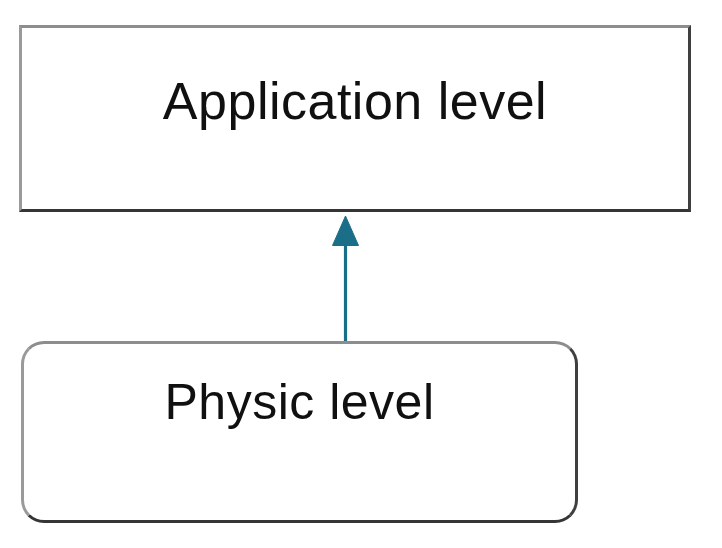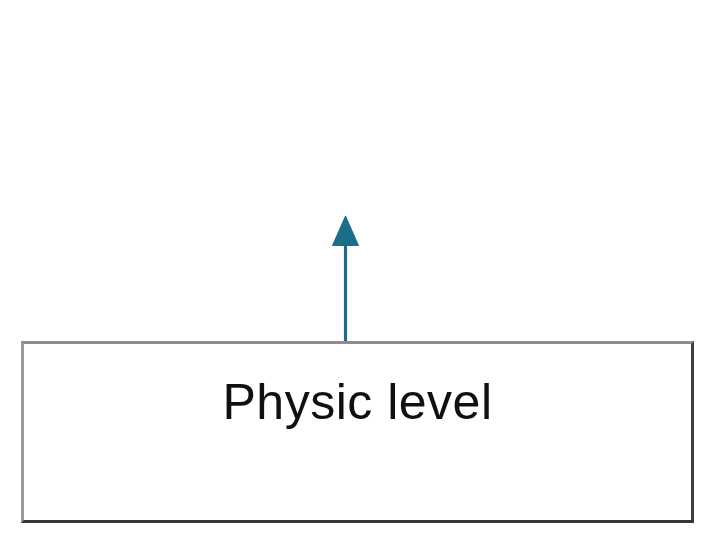--- a/index.html
+++ b/index.html
@@ -34,22 +34,23 @@
   #box-application {
     left: 19px;
     top: 25px;
     width: 672px;
     height: 187px;
   }
 
   #box-physic {
     left: 21px;
     top: 341px;
-    width: 673px;
+    width: 557px;
     height: 182px;
+    border-radius: 23px;
   }
 
   .level-label {
     position: absolute;
     left: 0;
     width: 100%;
     text-align: center;
     color: #101010;
     font-family: "Liberation Sans", sans-serif;
     font-weight: 400;
@@ -78,20 +79,23 @@
     width: 48px;
     height: 136px;
     pointer-events: none;
   }
 </style>
 </head>
 <body>
 
 <div id="canvas">
 
+  <div class="level-box" id="box-application">
+    <div class="level-label" id="label-application">Application level</div>
+  </div>
 
   <svg id="connector-arrow" viewBox="0 0 48 136" width="48" height="136" aria-hidden="true">
 
     <line x1="23.5" y1="134" x2="23.5" y2="34" stroke="#1b6e87" stroke-width="3.2"></line>
 
     <circle cx="23.5" cy="133.5" r="2.6" fill="#245f77"></circle>
 
     <polygon points="23.5,6 36.5,35.5 10.5,35.5" fill="#1b6e87" stroke="#1b6e87" stroke-width="1" stroke-linejoin="round"></polygon>
   </svg>
 

